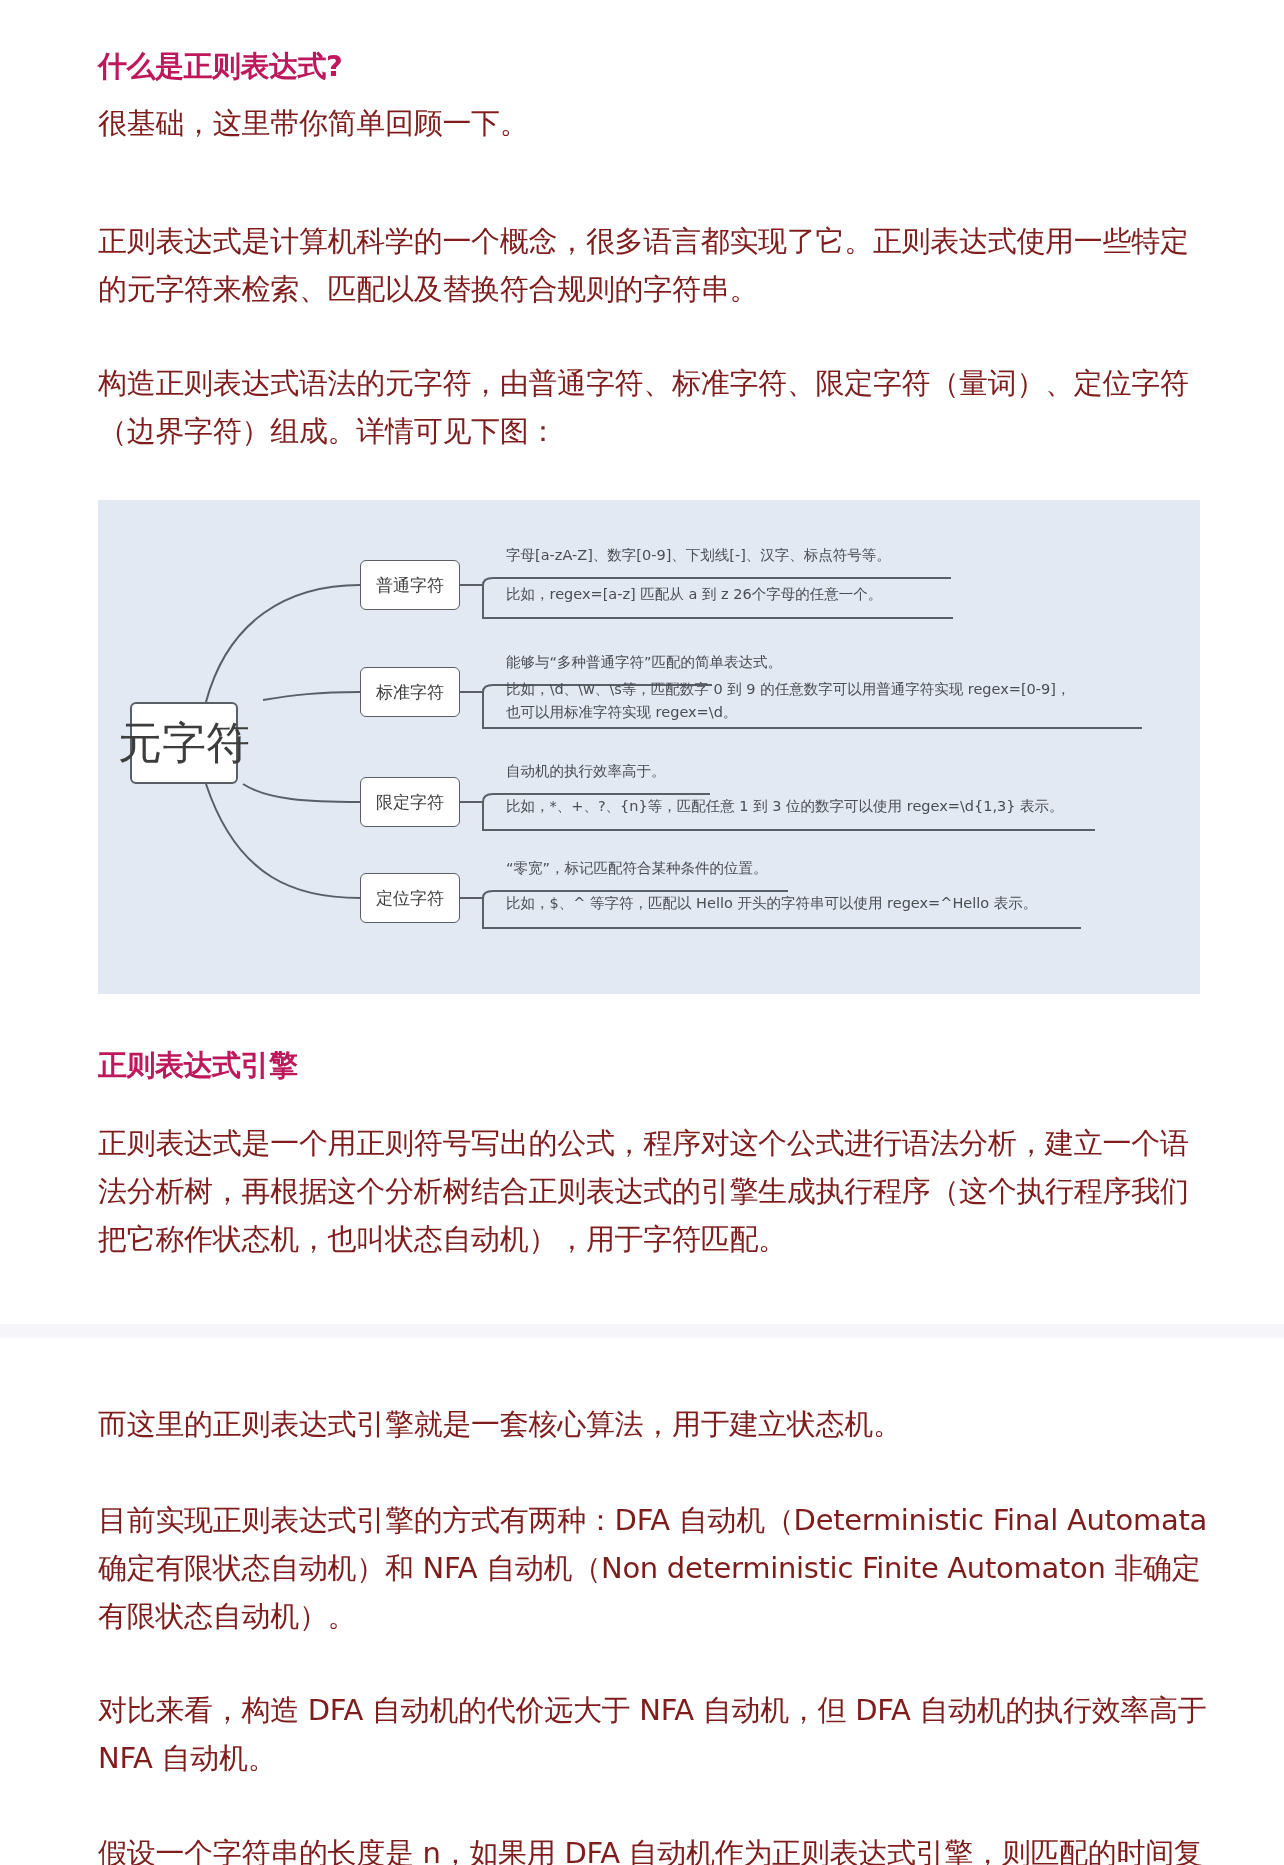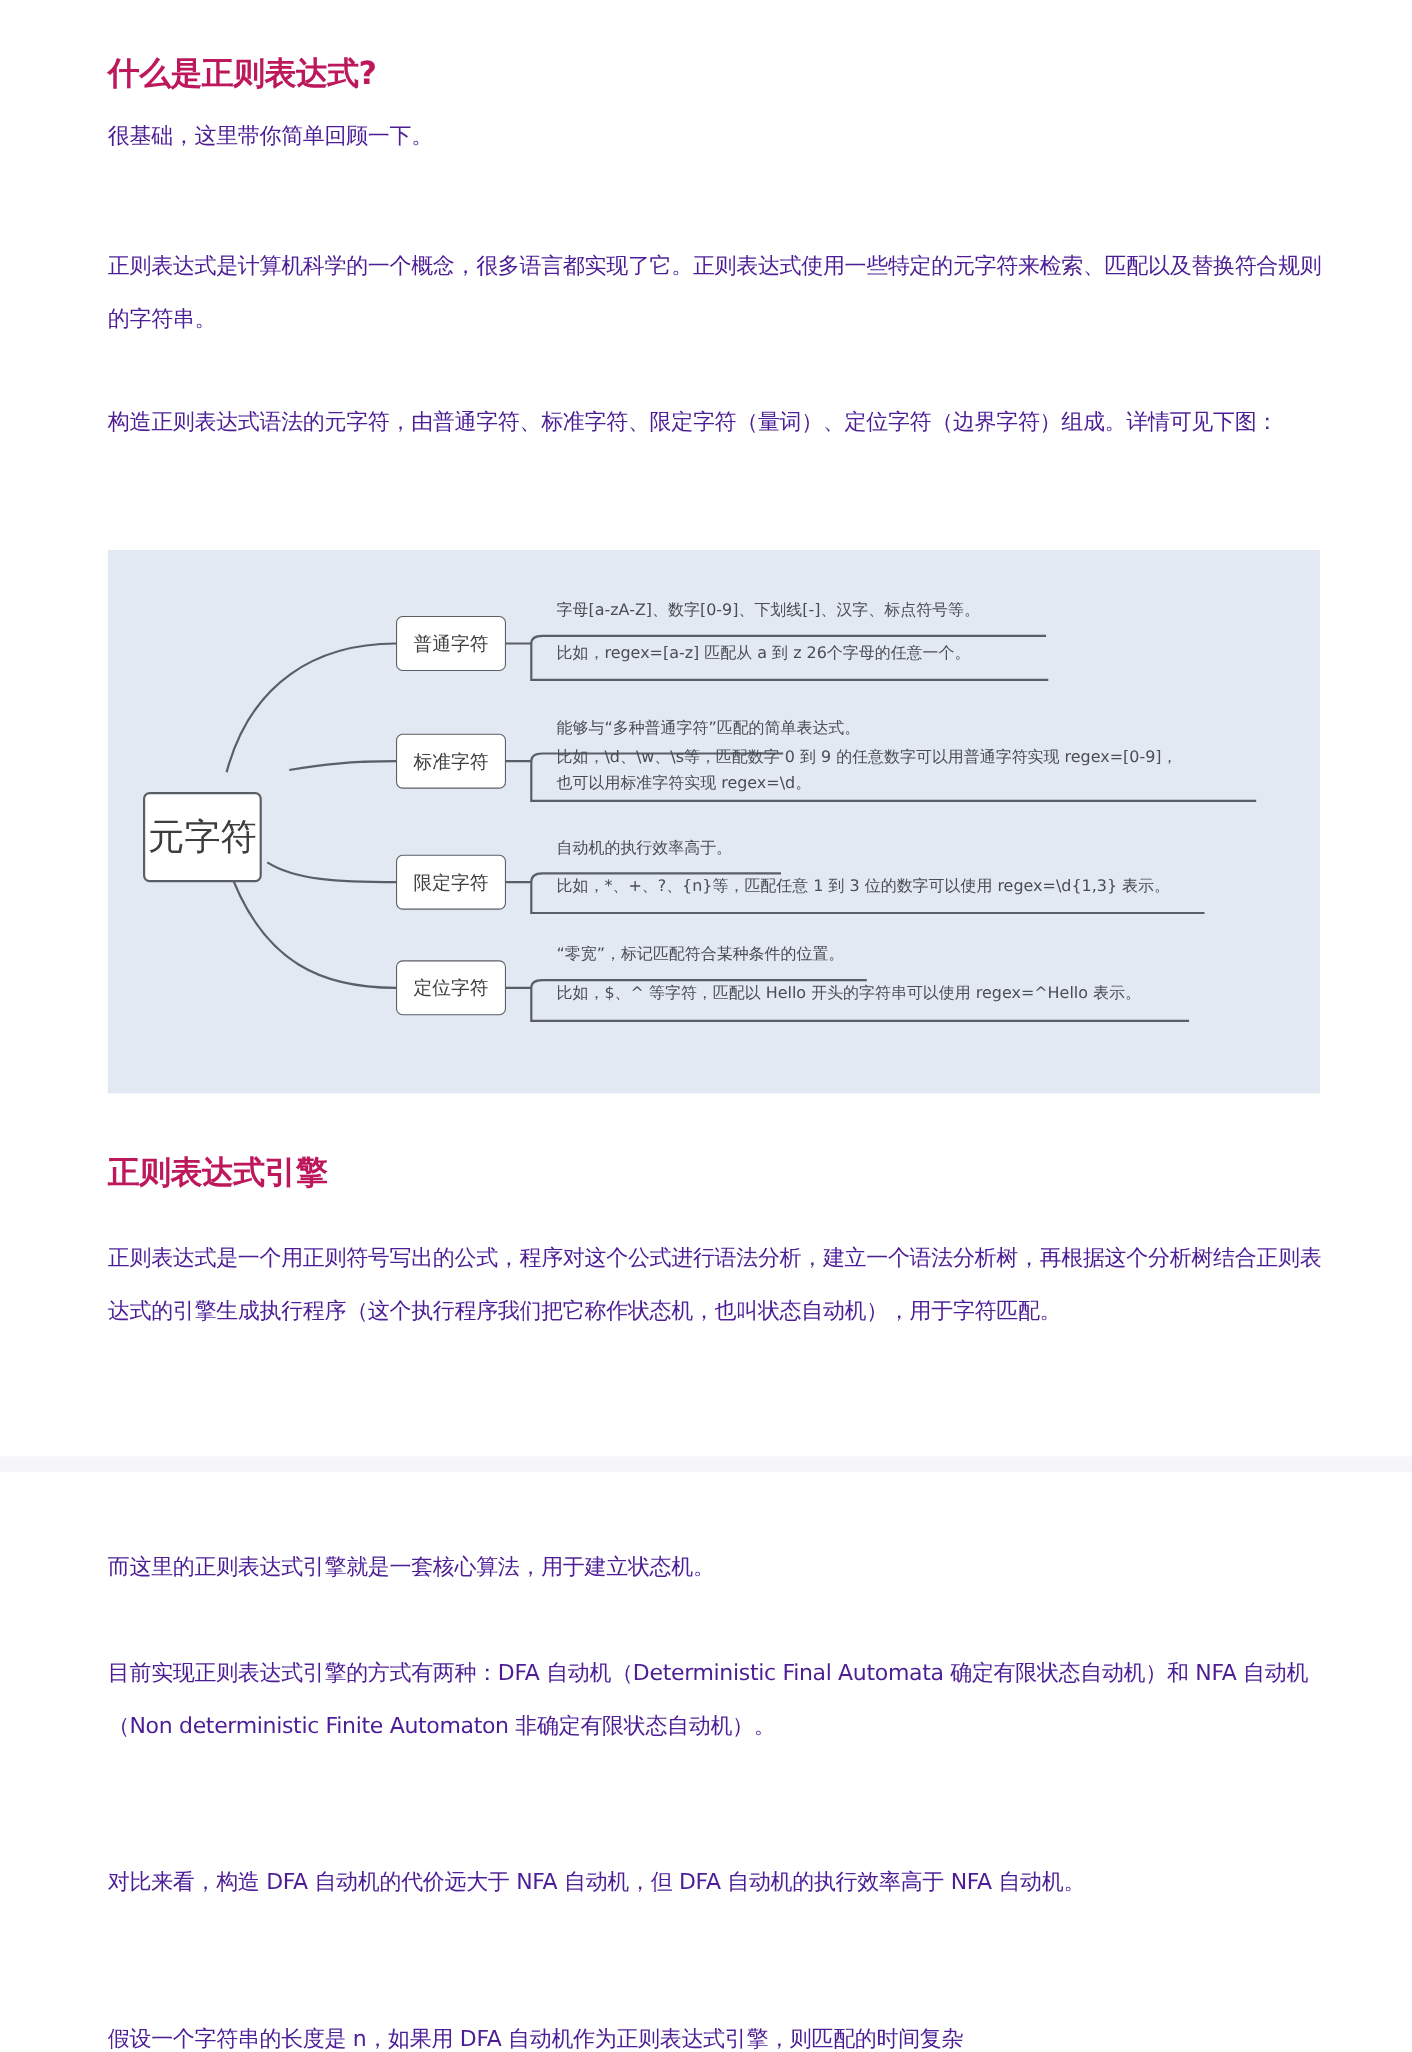--- a/index.html
+++ b/index.html
@@ -1,24 +1,24 @@
 <!DOCTYPE html>
 <html><head>
 <meta charset="utf-8">
 <style>
   html, body { margin: 0; padding: 0; background: #ffffff; }
   body { width: 1284px; height: 1865px; position: relative; overflow: hidden;
          font-family: "DejaVu Sans", "Liberation Sans", sans-serif; color: #333333; }
   .h2 { position: absolute; left: 98px; font-size: 29px; font-weight: bold; color: #be185d; line-height: 40px; white-space: nowrap; letter-spacing: -0.5px; }
-  .p { position: absolute; left: 98px; width: 1110px; font-size: 20px; line-height: 48px; color: #4c1d95; letter-spacing: -0.3px; }
+  .p { position: absolute; left: 98px; width: 1110px; font-size: 29px; line-height: 48px; color: #7f1d1d; letter-spacing: -0.3px; }
   .diagram { position: absolute; left: 98px; top: 500px; width: 1102px; height: 494px; background: #e2e9f3; }
   .diagram svg { position: absolute; left: 0; top: 0; }
   .node { position: absolute; background: #ffffff; border: 1.5px solid #5a5f66; border-radius: 6px; color: #3d3d3d;
           display: flex; align-items: center; justify-content: center; box-sizing: border-box; white-space: nowrap; text-align: right; }
-  .root { left: 32px; top: 202px; width: 108px; height: 82px; font-size: 33px; border-width: 2px; margin-top: 18px; }
+  .root { left: 32px; top: 202px; width: 108px; height: 82px; font-size: 44px; border-width: 2px; }
   .branch { left: 262px; width: 100px; height: 50px; font-size: 17px; }
   .leaf { position: absolute; font-size: 14.5px; color: #4a4d52; white-space: nowrap; line-height: 20px; }
   .sep { position: absolute; left: 0; top: 1324px; width: 1284px; height: 14px; background: #f6f6fa; }
 </style>
 </head>
 <body>
 
 <div class="h2" style="top:46px;">什么是正则表达式?</div>
 <div class="p" style="top:99px;">很基础，这里带你简单回顾一下。</div>
 <div class="p" style="top:217px;">正则表达式是计算机科学的一个概念，很多语言都实现了它。正则表达式使用一些特定的元字符来检索、匹配以及替换符合规则的字符串。</div>

